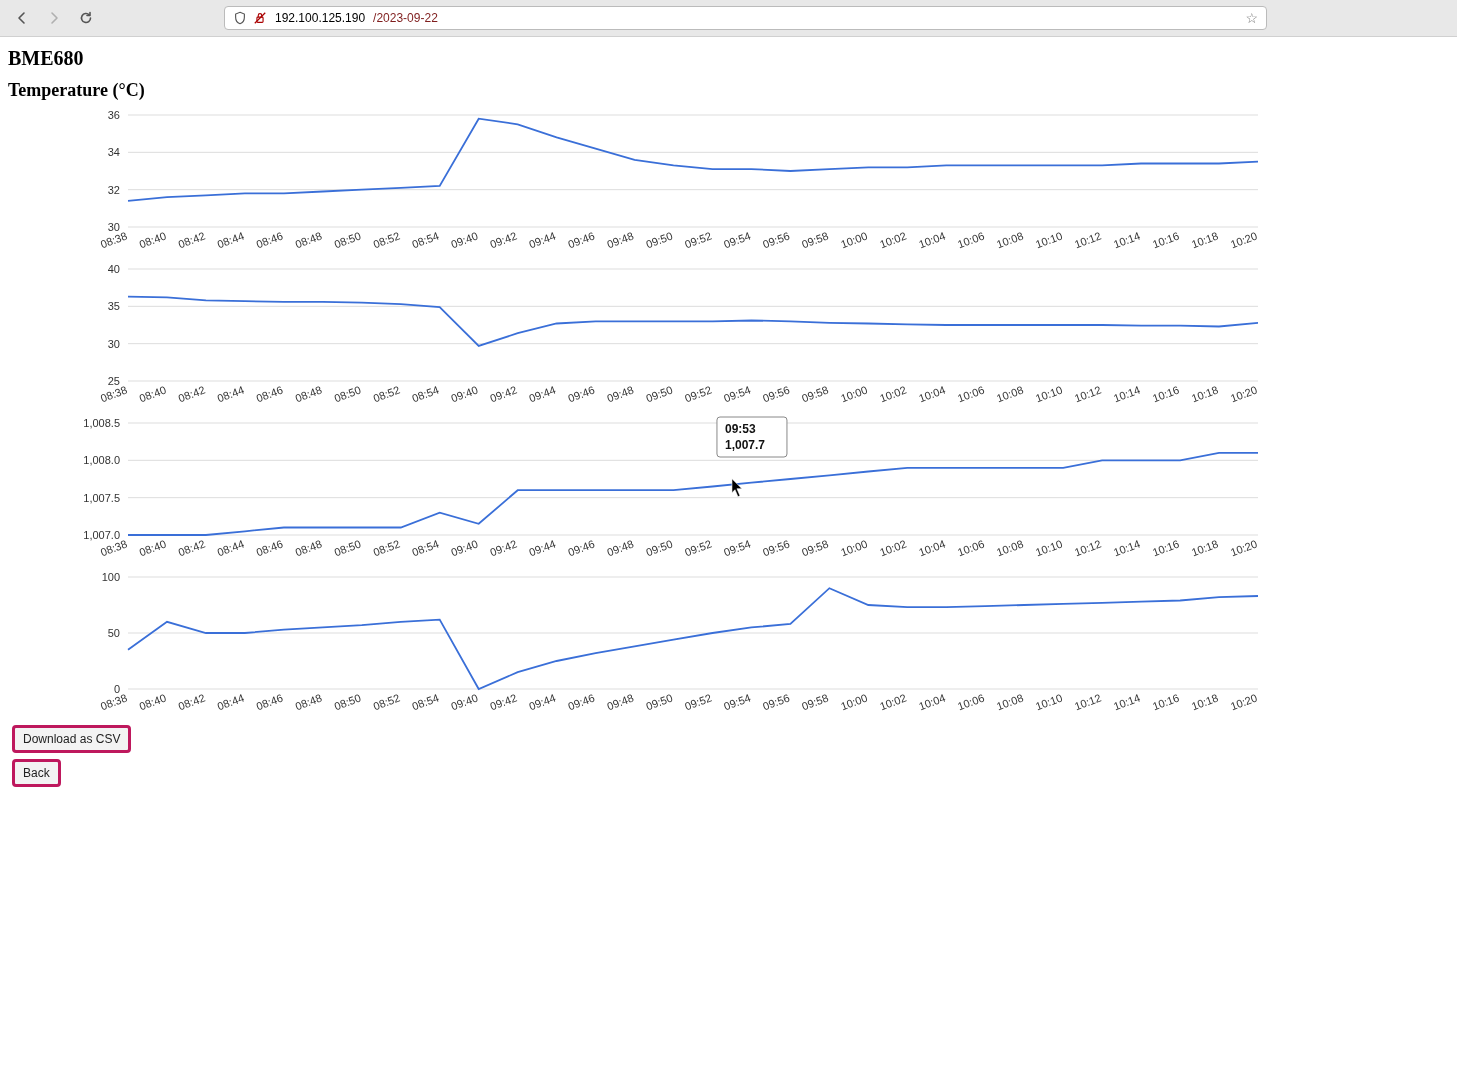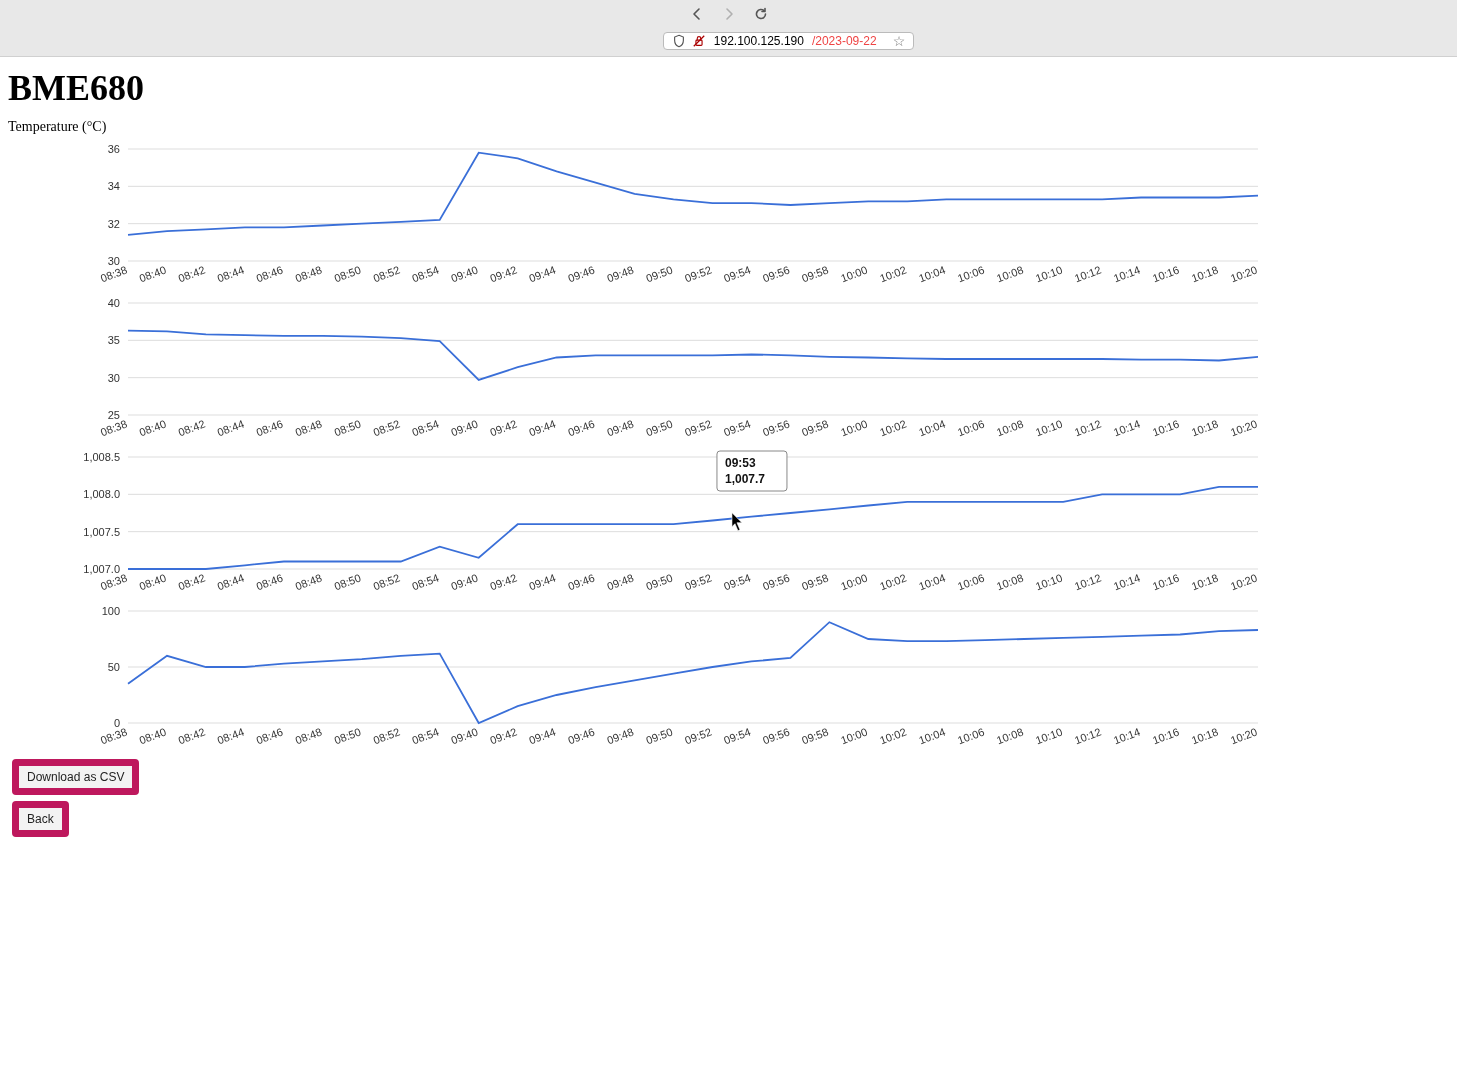--- a/index.html
+++ b/index.html
@@ -7,21 +7,20 @@
   
   .chrome {
     background: #e8e8e8;
     border-bottom: 1px solid #d0d0d0;
     display: flex;
     align-items: center;
     gap: 10px;
     padding: 6px 14px;
     font-size: 13px;
     color: #333;
-    flex-direction: column;
   }
   .chrome .nav-icons { display: flex; gap: 16px; align-items: center; }
   .chrome .nav-icon {
     width: 16px; height: 16px; display: inline-flex; align-items: center; justify-content: center;
     color: #555;
   }
   .chrome .nav-icon.disabled { color: #b0b0b0; }
   .chrome .urlbar {
     flex: 0 0 73%;
     margin-left: 120px;
@@ -30,49 +29,49 @@
     border: 1px solid #bbb;
     border-radius: 4px;
     display: flex;
     align-items: center;
     padding: 0 8px;
     gap: 8px;
     font-size: 12px;
     color: #333;
   }
   .chrome .urlbar .url-host { color: #000; }
-  .chrome .urlbar .url-path { color: #ef4444; }
+  .chrome .urlbar .url-path { color: #7f1d1d; }
   .chrome .urlbar .url-icons { display: flex; gap: 6px; align-items: center; }
   .chrome .urlbar .spacer { flex: 1; }
   .chrome .urlbar .star { color: #777; font-size: 14px; }
   .chrome .urlbar .shield {
     width:14px;height:14px;color:#555;
   }
   .chrome .urlbar .lock-slash { position: relative; width:14px;height:14px; color:#a00; }
   .chrome .urlbar svg { display:block; }
 
   
   .content { padding: 6px 8px 20px 8px; }
-  h1 { margin: 4px 0 10px 0; font-size: 36px; font-weight: bold; font-family: Georgia, "Times New Roman", serif; }
-  .chart-title { margin: 7px 0 6px 0; font-size: 14px; font-weight: normal; font-family: Georgia, "Times New Roman", serif; }
+  h1 { margin: 4px 0 10px 0; font-size: 20px; font-weight: bold; font-family: Georgia, "Times New Roman", serif; }
+  .chart-title { margin: 7px 0 6px 0; font-size: 18px; font-weight: bold; font-family: Georgia, "Times New Roman", serif; }
   .chart-wrap { margin: 4px 0 0 0; }
   svg.chart { display:block; }
   .grid-line { stroke: #ddd; stroke-width: 1; }
   .series-line { stroke: #3a6fd8; stroke-width: 1.8; fill: none; }
   .tick-text { font: 11px sans-serif; fill: #333; }
   .xtick { font: 11px sans-serif; fill: #333; }
   .tooltip-box { fill: #fff; stroke: #888; stroke-width: 1; rx:3; ry:3; }
   .tooltip-text { font: 12px sans-serif; fill: #111; font-weight:600; }
 
   .btn {
     display:inline-block; margin: 6px 0 0 4px;
     padding: 4px 8px;
     font: 12px sans-serif;
     background: #f3f3f3;
-    border: 7px solid #be185d;
+    border: 3px solid #be185d;
     border-radius: 4px;
     color:#222;
     cursor:pointer;
   }
 </style>
 </head>
 <body>
 
 <div class="chrome">
   <div class="nav-icons">

